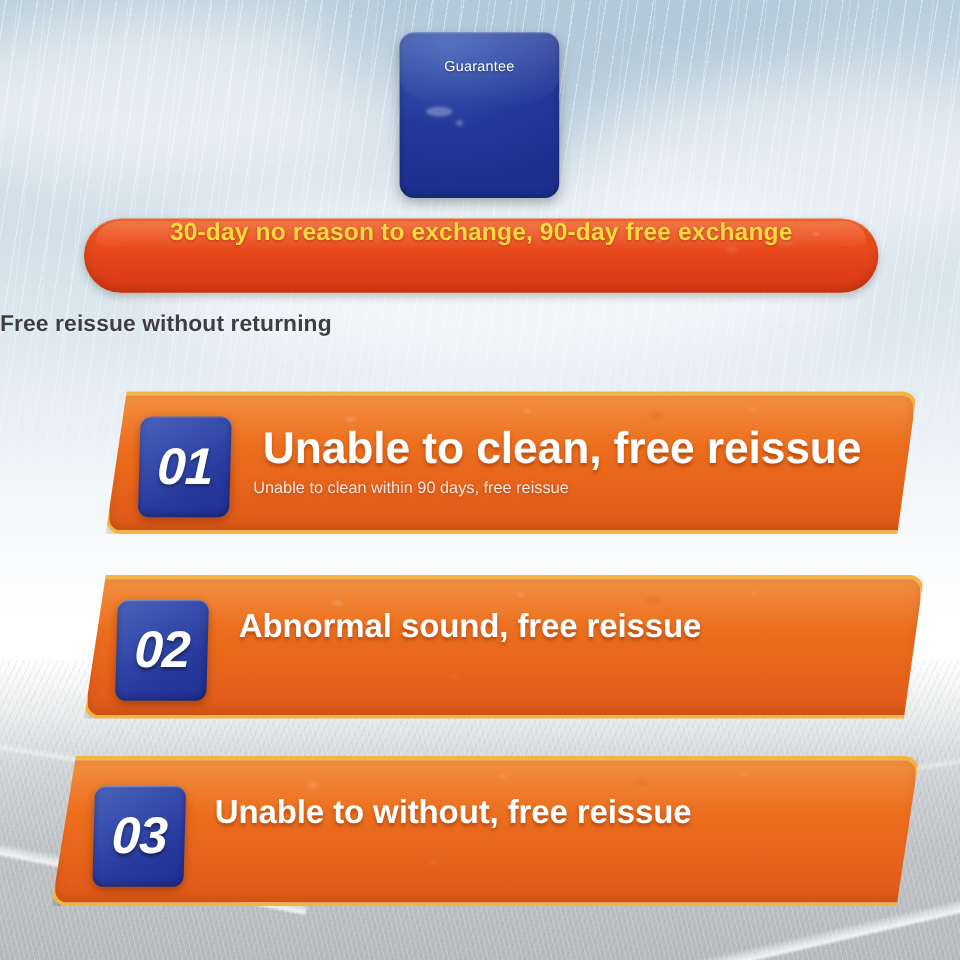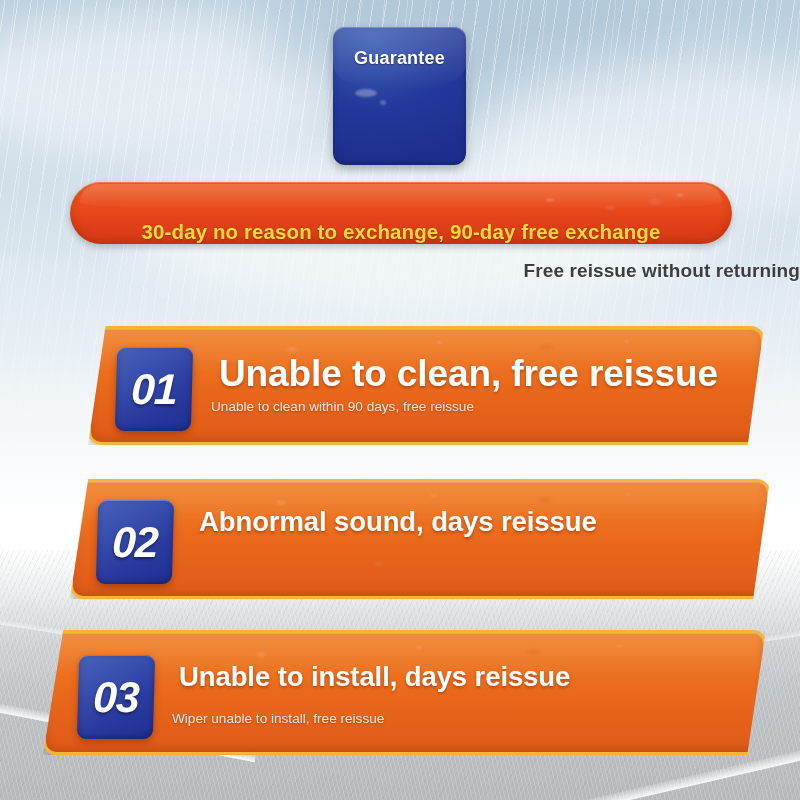--- a/index.html
+++ b/index.html
@@ -125,39 +125,39 @@
     background:rgba(255,255,255,.30);
     filter:blur(1.2px);
   }
   .guarantee-box .drop.d2 {
     left:47px; top:73px; width:6px; height:5px; background:rgba(255,255,255,.26);
   }
   .guarantee-label {
     position:absolute; left:0; right:0; top:21px;
     text-align:center;
     color:#ffffff;
-    font-size:18px;
-    font-weight:bold;
+    font-size:12px;
+    font-weight:normal;
     letter-spacing:.2px;
     text-shadow:0 1px 2px rgba(0,0,0,.45);
   }
 
   
   .headline-pill {
     position:absolute;
     left:70px; top:182px;
     width:662px; height:62px;
     border-radius:31px;
     background:
       linear-gradient(180deg, #ef5a1e 0%, #e9491b 40%, #df3f18 72%, #d93a16 100%);
     box-shadow:
       0 3px 7px rgba(0,0,0,.22),
       inset 0 1px 0 rgba(255,255,255,.25),
       inset 0 -3px 8px rgba(120,30,0,.30);
-    display:flex; align-items:flex-end; justify-content:center;
+    display:flex; align-items:flex-start; justify-content:center;
     overflow:hidden;
   }
   .headline-pill .pill-gloss {
     position:absolute; left:10px; right:10px; top:2px; height:42%;
     border-radius:31px 31px 50% 50%;
     background:linear-gradient(180deg, rgba(255,255,255,.18), rgba(255,255,255,0));
     pointer-events:none;
   }
   .headline-pill .pill-drops {
     position:absolute; inset:0; pointer-events:none; opacity:.22;
@@ -174,21 +174,21 @@
     font-weight:bold;
     letter-spacing:.1px;
     text-shadow:0 1px 2px rgba(130,35,0,.55);
     white-space:nowrap;
   }
 
   
   .subtitle {
     position:absolute;
     left:0; right:0; top:260px;
-    text-align:right;
+    text-align:left;
     color:#3e3e42;
     font-size:19px;
     font-weight:bold;
     letter-spacing:.1px;
     text-shadow:0 1px 1px rgba(255,255,255,.8);
   }
 
   
   .card {
     position:absolute;
@@ -325,28 +325,25 @@
       <span>Unable to clean within 90 days, free reissue</span>
     </div>
   </div>
 
   <div class="card" id="card-2">
     <div class="card-gloss"></div>
     <div class="card-drops"></div>
     <div class="num-badge">
       <span class="num">02</span>
     </div>
-    <div class="card-title">Abnormal sound, days reissue</div>
+    <div class="card-title">Abnormal sound, free reissue</div>
   </div>
 
   <div class="card" id="card-3">
     <div class="card-gloss"></div>
     <div class="card-drops"></div>
     <div class="num-badge">
       <span class="num">03</span>
     </div>
-    <div class="card-title">Unable to install, days reissue</div>
-    <div class="card-sub">
-      <span>Wiper unable to install, free reissue</span>
-    </div>
+    <div class="card-title">Unable to without, free reissue</div>
   </div>
 
 </div>
 
 </body></html>

